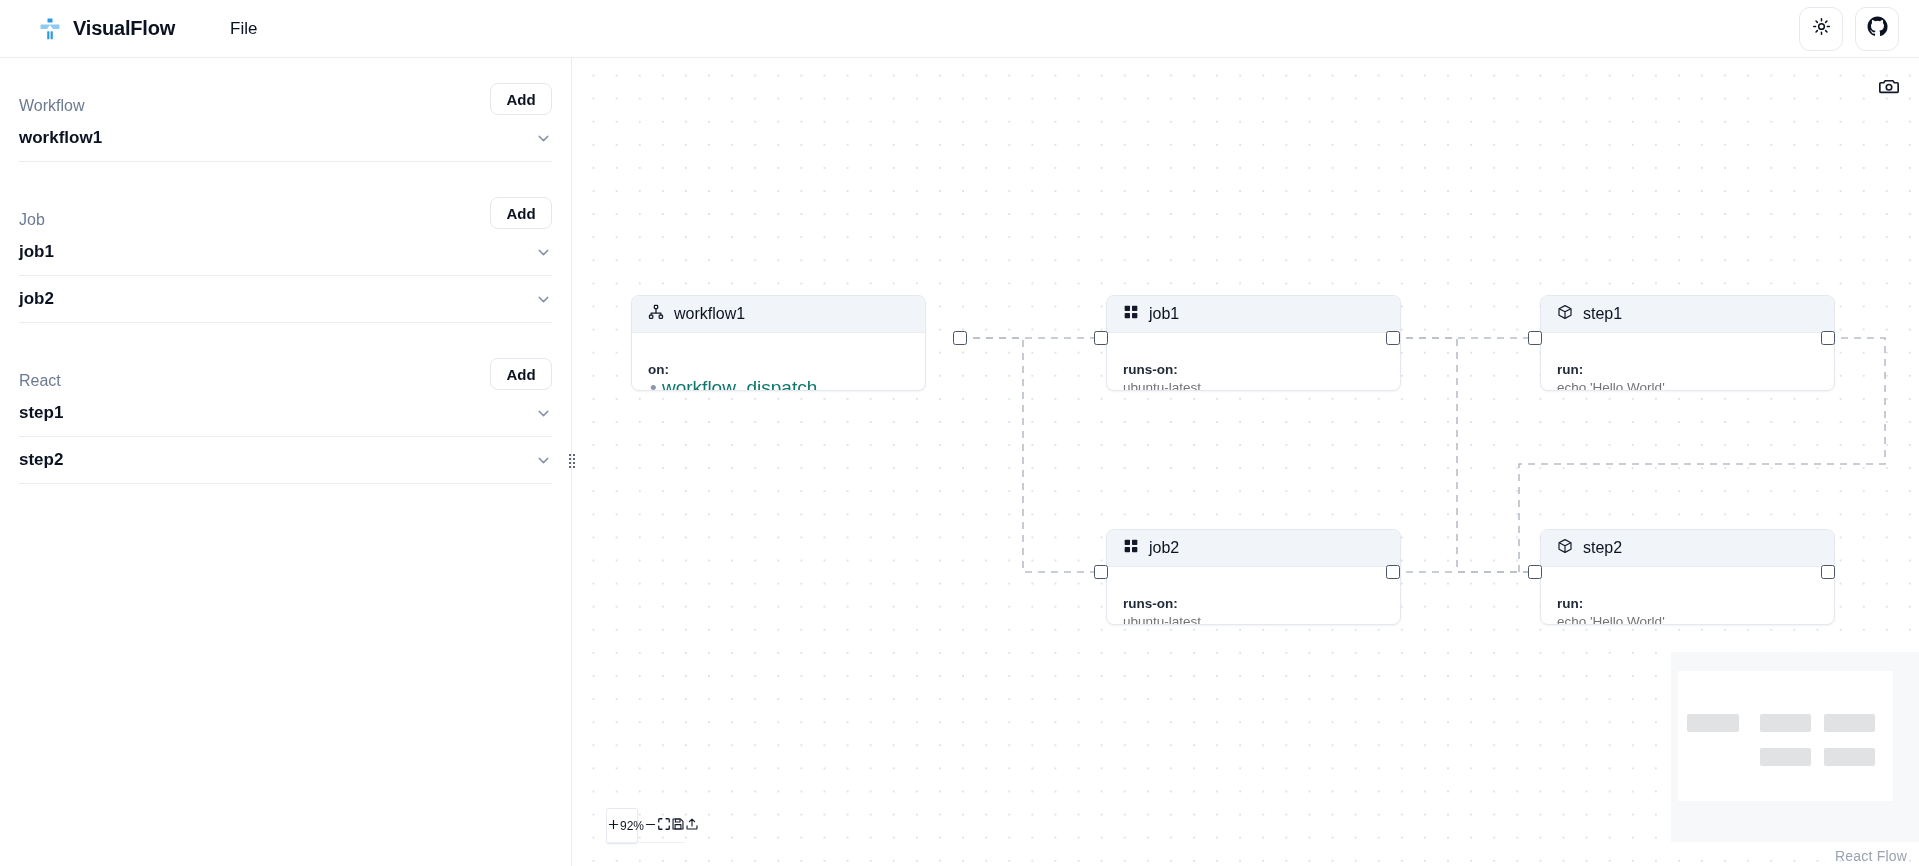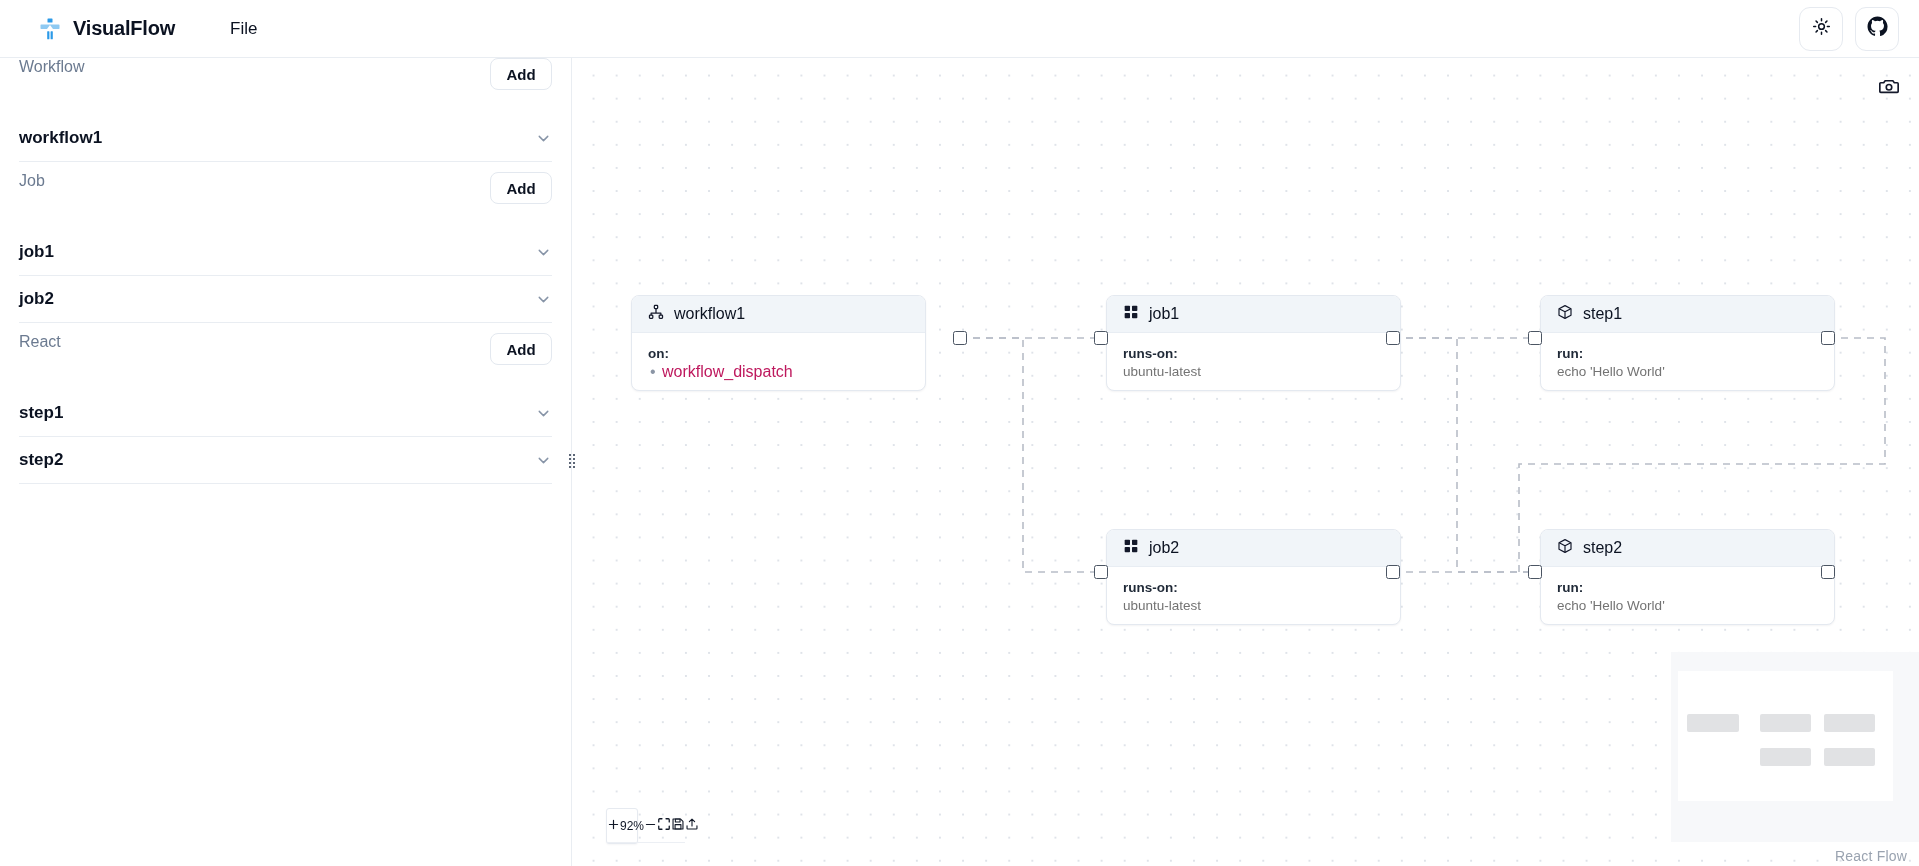--- a/index.html
+++ b/index.html
@@ -44,21 +44,21 @@
   
   .sidebar {
     position: absolute; top: 58px; left: 0;
     width: 572px; height: 808px;
     background: #ffffff;
     border-right: 1px solid #e9edf2;
     padding: 0 19px;
     z-index: 20;
   }
   .section-head {
-    display: flex; align-items: flex-start; justify-content: space-between;
+    display: flex; align-items: flex-end; justify-content: space-between;
     height: 57px;
   }
   .section-title { font-size: 16px; color: #6b7a90; }
   .add-btn {
     min-width: 62px; height: 32px;
     border: 1px solid #e3e8ef; border-radius: 8px;
     background: #fff; color: #0b1221;
     font-size: 15px; font-weight: bold;
     font-family: "Liberation Sans", sans-serif;
     cursor: pointer;
@@ -112,26 +112,26 @@
     cursor: grab;
   }
   .node-head {
     height: 37px;
     background: #f1f5f9;
     border-bottom: 1px solid #e8edf3;
     display: flex; align-items: center; gap: 10px;
     padding: 0 16px;
   }
   .node-title { font-size: 16px; color: #0b1221; }
-  .node-body { padding: 12px 16px 16px 16px; }
+  .node-body { padding: 28px 16px 16px 16px; }
   .node-key { font-size: 13.5px; font-weight: bold; color: #1f2937; line-height: 18px; }
   .node-val { font-size: 13.5px; color: #737373; line-height: 18px; }
   .node-list { list-style: none; }
   .node-list li {
-    font-size: 16px; color: #be185d; line-height: 18px;
+    font-size: 19px; color: #0f766e; line-height: 18px;
     padding-left: 14px; position: relative;
   }
   .node-list li:before {
     content: "•"; position: absolute; left: 2px; color: #8b95a5;
   }
 
   
   .handle {
     position: absolute;
     width: 14px; height: 14px;

